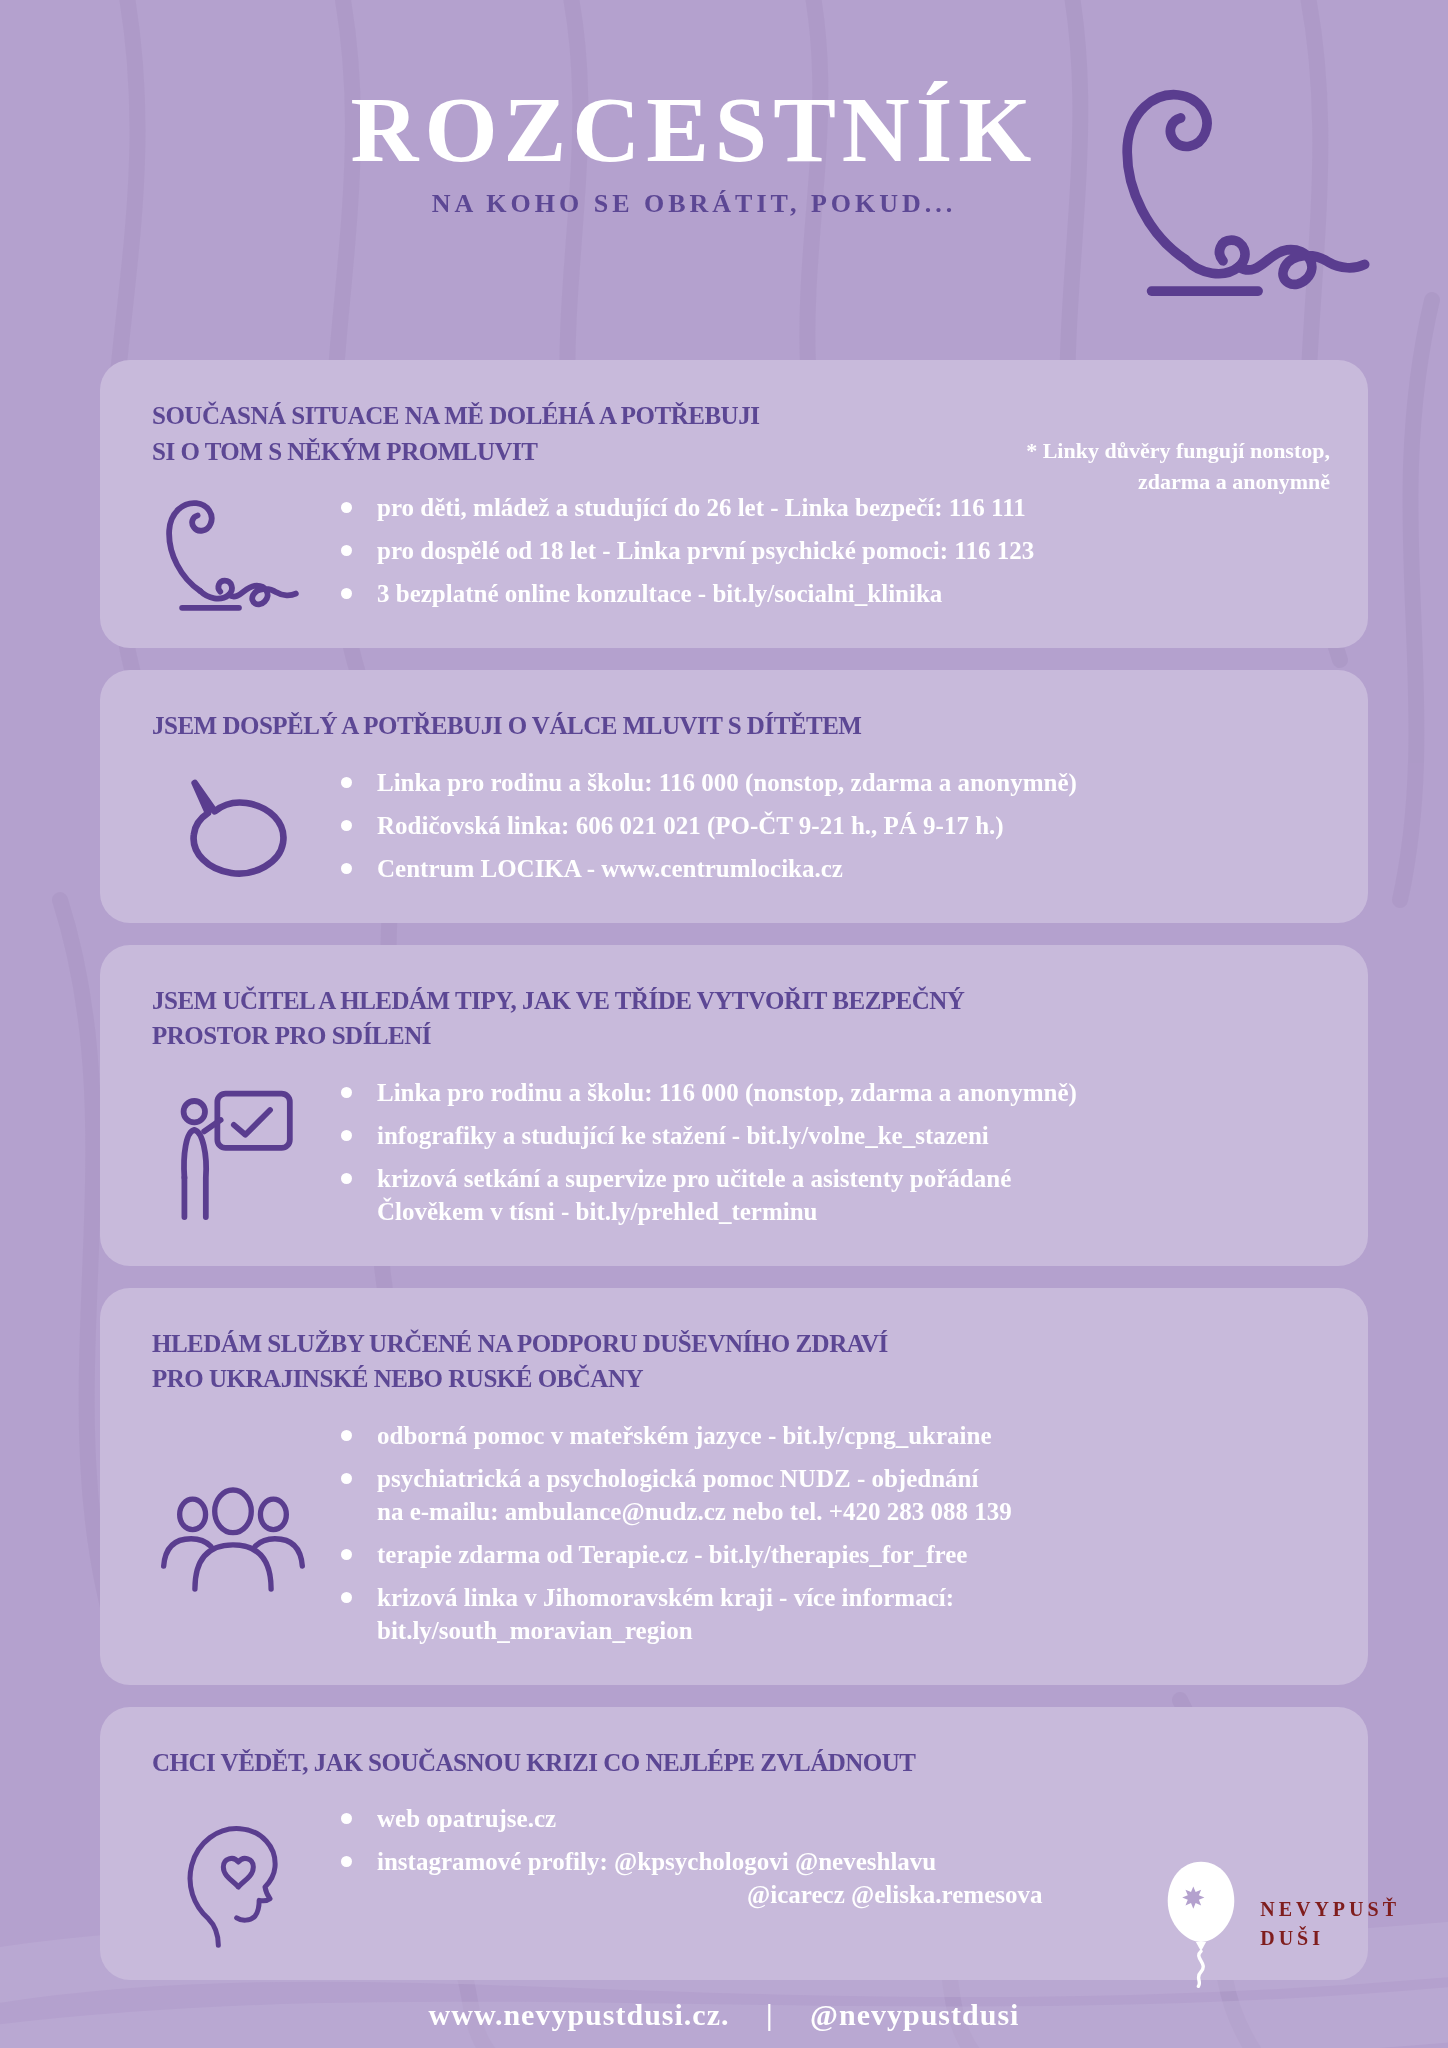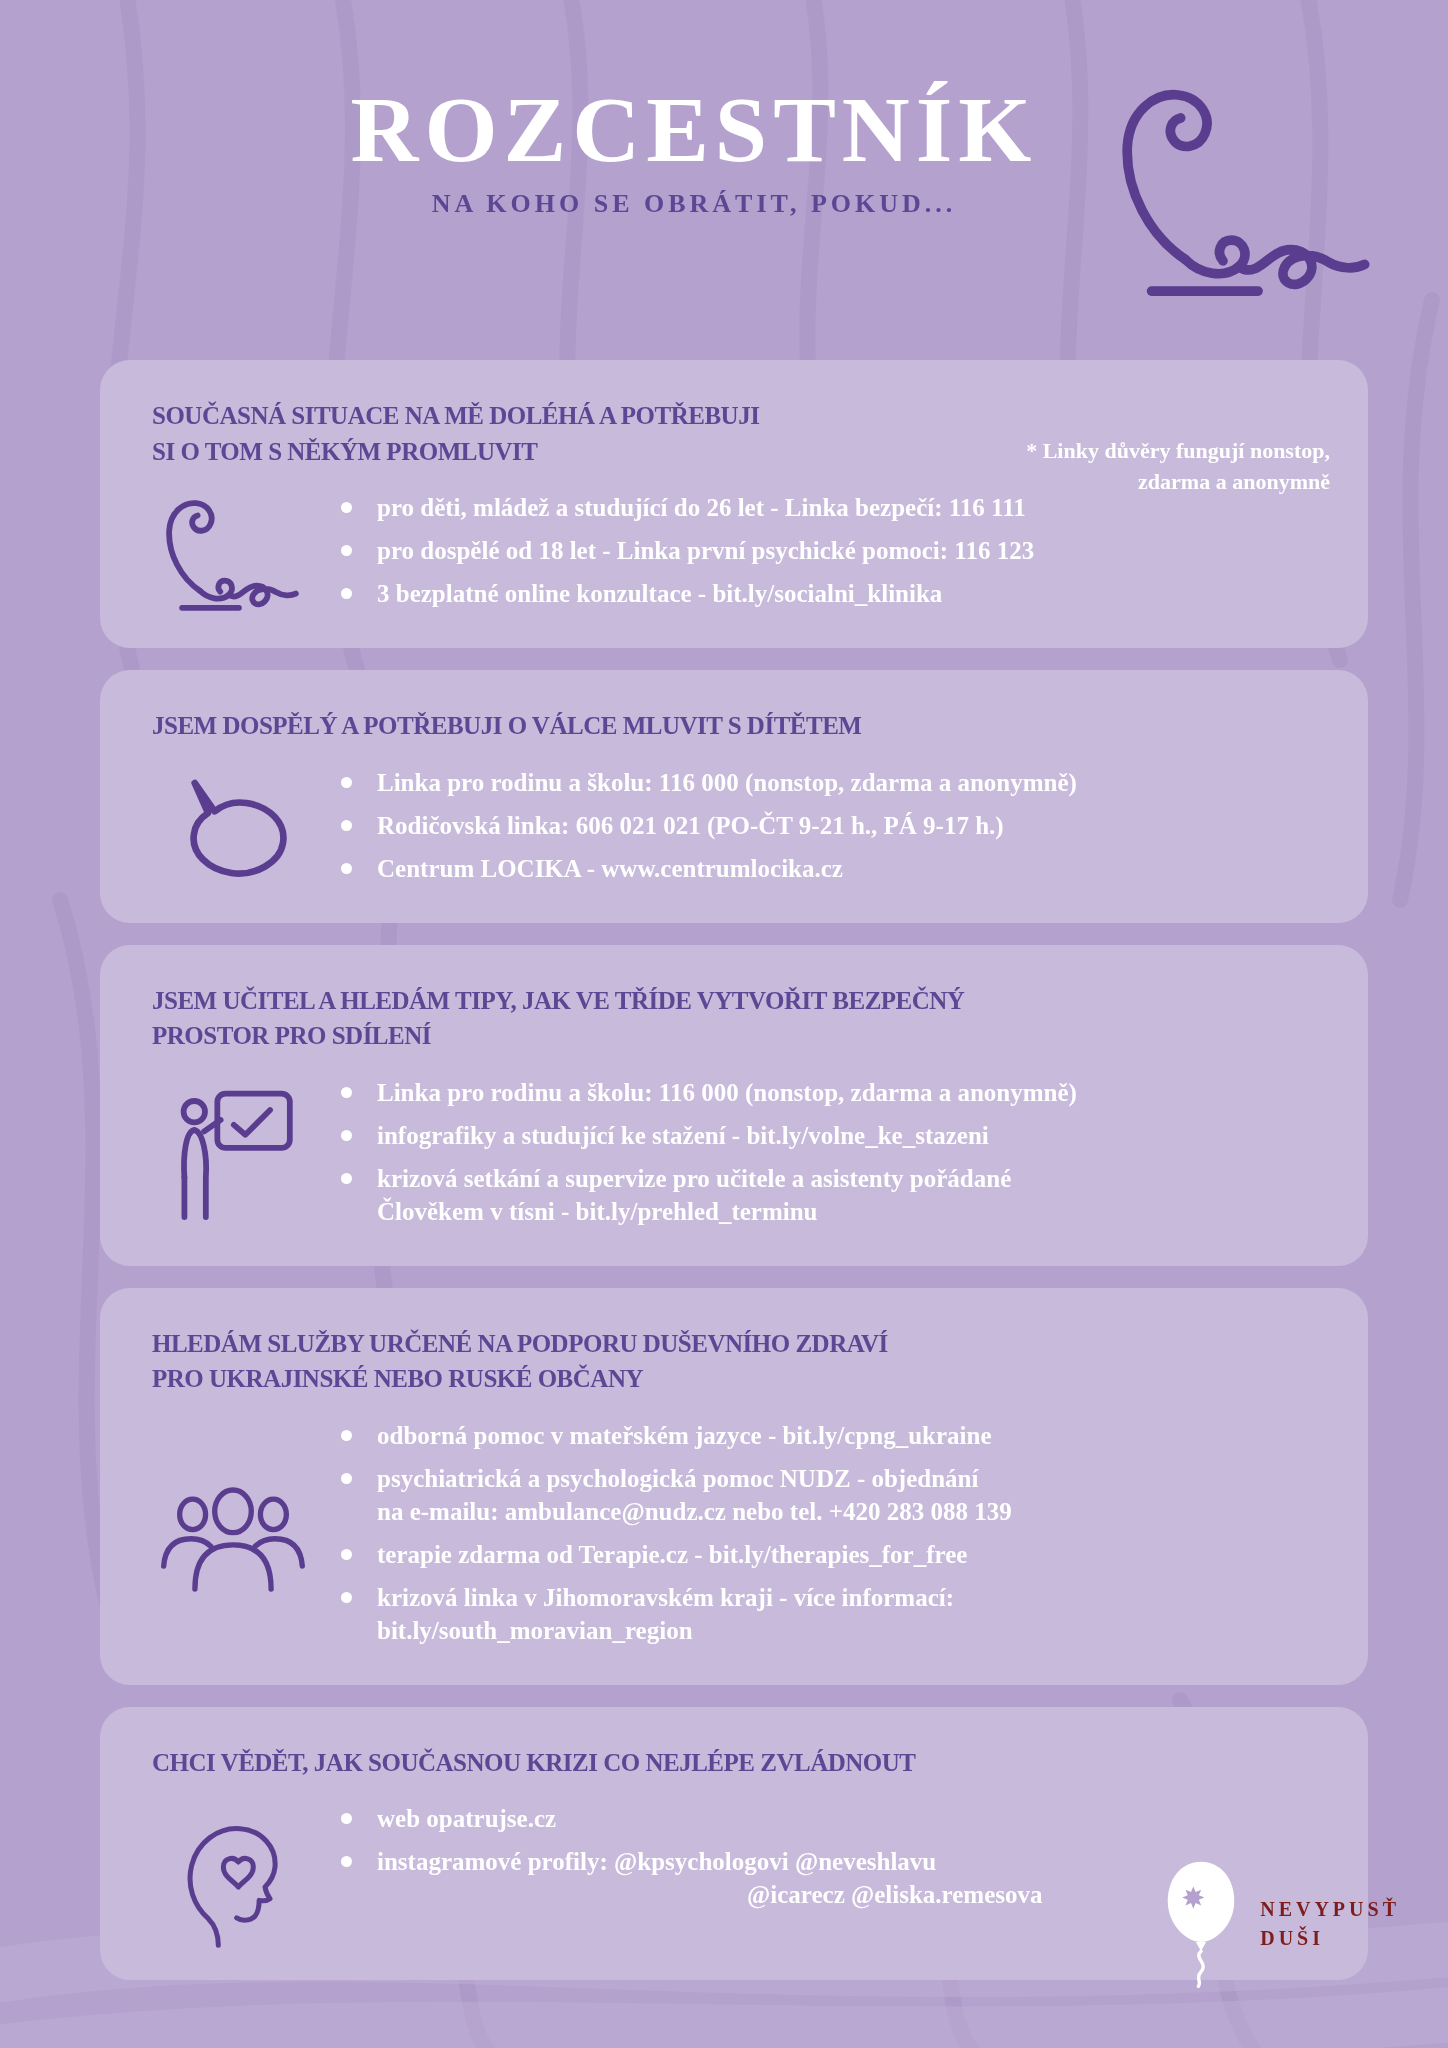--- a/index.html
+++ b/index.html
@@ -230,14 +230,19 @@
       <path d="M39 96 L51 96 L45 107 Z" fill="#ffffff"></path>
       <path d="M49 44 L42.5 46.7 L45.2 53.2 L38.7 50.5 L36 57 L33.3 50.5 L26.8 53.2 L29.5 46.7 L23 44 L29.5 41.3 L26.8 34.8 L33.3 37.5 L36 31 L38.7 37.5 L45.2 34.8 L42.5 41.3 Z" fill="#b4a1ce"></path>
       <path d="M45 107 C36 115 54 121 45 131 C38 138 46 142 42 148" fill="none" stroke="#ffffff" stroke-width="4" stroke-linecap="round"></path>
     </svg>
     <div class="logo-text">
       <div>NEVYPUSŤ</div>
       <div>DUŠI</div>
     </div>
   </div>
 
+  <div class="footer-line">
+    <span>www.nevypustdusi.cz.</span>
+    <span>|</span>
+    <span>@nevypustdusi</span>
+  </div>
 
 </div>
 
 </body></html>

